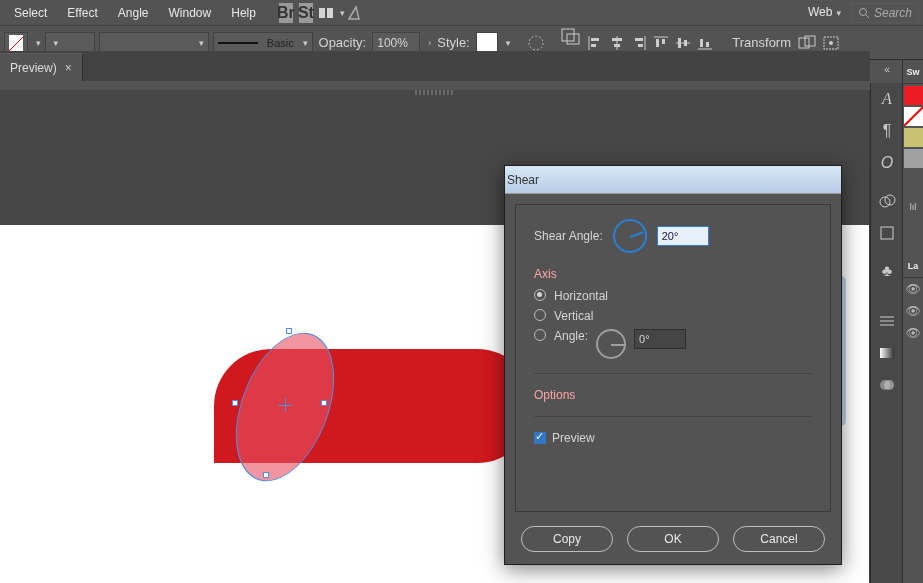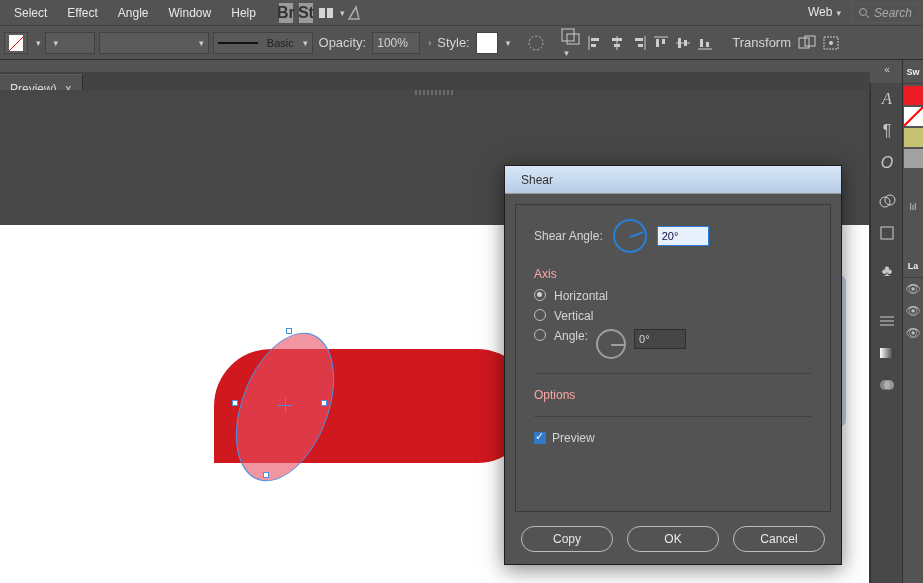--- a/index.html
+++ b/index.html
@@ -5,21 +5,21 @@
   html,body{margin:0;padding:0;width:923px;height:583px;background:#535353;font-family:"Segoe UI",Tahoma,Arial,sans-serif;font-size:12px;color:#d4d4d4;overflow:hidden;position:relative;}
   *{box-sizing:border-box;}
   .menubar{position:absolute;left:0;top:0;width:923px;height:26px;background:#535353;display:flex;align-items:center;padding:0 4px;color:#e8e8e8;border-bottom:1px solid #404040}
   .menubar .menu-item{padding:0 10px;line-height:26px;cursor:default}
   .menubar .iconbtn{width:14px;height:20px;background:#9a9a9a;margin:0 3px;display:flex;align-items:center;justify-content:center;color:#333;font-weight:bold;font-size:16px}
   .menubar .spacer{flex:1}
   .menubar .search{display:flex;align-items:center;background:#535353;border:1px solid #5a5a5a;height:20px;padding:0 6px;color:#aaa;font-style:italic}
   .toolbar2{position:absolute;left:0;top:26px;width:923px;height:34px;background:#535353;border-bottom:1px solid #2f2f2f;display:flex;align-items:center;padding:0 4px;gap:4px}
   .toolbar2 .dd{height:22px;background:#5a5a5a;border:1px solid #424242;display:flex;align-items:center;padding:0 4px}
   .toolbar2 .lbl{font-size:13px;color:#d4d4d4;margin:4px 2px}
-  .tabbar{position:absolute;left:0;top:72px;width:870px;height:30px;background:#434343;display:flex;align-items:end}
+  .tabbar{position:absolute;left:0;top:51px;width:870px;height:30px;background:#434343;display:flex;align-items:end}
   .tabbar .tab{height:28px;background:#535353;border-top:1px solid #5c5c5c;border-right:1px solid #2f2f2f;display:flex;align-items:center;padding:0 10px;color:#ddd;font-size:12px}
   .tabbar .tab .close{margin-left:8px;font-size:12px;color:#ccc}
   .canvas-dark{position:absolute;left:0;top:90px;width:870px;height:135px;background:#474747;border-right:1px solid #3a3a3a}
   .canvas-dark .top-grip{position:absolute;left:50%;top:0;transform:translateX(-50%);width:40px;height:5px;background:repeating-linear-gradient(90deg,#6a6a6a 0 2px,#474747 2px 4px)}
   .canvas-white{position:absolute;left:0;top:225px;width:870px;height:358px;background:#fff;border-right:1px solid #3a3a3a}
   .scroll-v{position:absolute;left:870px;top:90px;width:15px;height:493px;background:#4e4e4e;border-left:1px solid #3a3a3a}
   .scroll-v .arrow-up{position:absolute;top:0;left:0;width:15px;height:15px;display:flex;align-items:center;justify-content:center;color:#bbb}
   .scroll-v .thumb{position:absolute;top:200px;left:2px;width:11px;height:140px;background:#7a7a7a;border-radius:2px}
   .artboard-label{position:absolute;left:836px;top:276px;width:10px;height:150px;background:#c1d3e8;border-radius:5px}
   
@@ -34,21 +34,21 @@
   .dock{position:absolute;left:870px;top:83px;width:32px;height:500px;background:#484848;border-left:1px solid #2f2f2f}
   .dock .grip{position:absolute;top:-18px;left:2px;width:28px;height:8px;display:flex;align-items:center;justify-content:center;color:#ccc;font-size:10px}
   .dock .picon{width:32px;height:32px;display:flex;align-items:center;justify-content:center;color:#c7c7c7;font-size:16px}
   .dock .sep{height:6px}
   .dock2{position:absolute;left:902px;top:60px;width:21px;height:523px;background:#535353;border-left:1px solid #2f2f2f}
   .dock2 .strip{height:24px;display:flex;align-items:center;justify-content:center;font-size:9px;color:#eee;font-weight:bold;border-bottom:1px solid #3d3d3d;overflow:hidden;white-space:nowrap;}
   .dock2 .sw{width:19px;height:19px;margin:2px auto;display:block}
   .dock2 .eye{height:22px;display:flex;align-items:center;justify-content:center;color:#bbb}
   
   .dialog{position:absolute;left:504px;top:165px;width:338px;height:400px;background:#535353;border:1px solid #1e1e1e;box-shadow:0 4px 20px rgba(0,0,0,0.5)}
-  .dialog .titlebar{height:28px;background:linear-gradient(180deg,#d9e7f6,#b6cce6);color:#333;display:flex;align-items:center;padding:0 16px;font-size:12px;border-bottom:1px solid #999}
+  .dialog .titlebar{height:28px;background:linear-gradient(180deg,#d9e7f6,#b6cce6);color:#333;display:flex;align-items:center;padding:0 2px;font-size:12px;border-bottom:1px solid #999}
   .dialog .body{position:absolute;left:10px;top:38px;right:10px;bottom:52px;background:#535353;border:1px solid #3a3a3a;padding:14px 18px;}
   .dialog .row{display:flex;align-items:center;margin-bottom:14px;color:#d4d4d4}
   .dialog label{font-size:12px;color:#d4d4d4}
   .angle-dial{width:34px;height:34px;border:2px solid #2a7fd6;border-radius:50%;margin:0 10px;position:relative}
   .angle-dial .tick{position:absolute;left:50%;top:50%;width:14px;height:2px;background:#2a7fd6;transform-origin:left center;transform:rotate(-20deg)}
   .angle-dial.gray{border-color:#9d9d9d}
   .angle-dial.gray .tick{background:#9d9d9d;transform:rotate(0deg);width:15px}
   .numfield{width:52px;height:20px;background:#e8f0fb;border:1px solid #2a7fd6;color:#114;padding:0 4px;font-size:11px}
   .numfield.dark{background:#454545;border:1px solid #2f2f2f;color:#d4d4d4}
   .fieldset-label{font-size:12px;color:#fca5a5;margin-bottom:8px}

